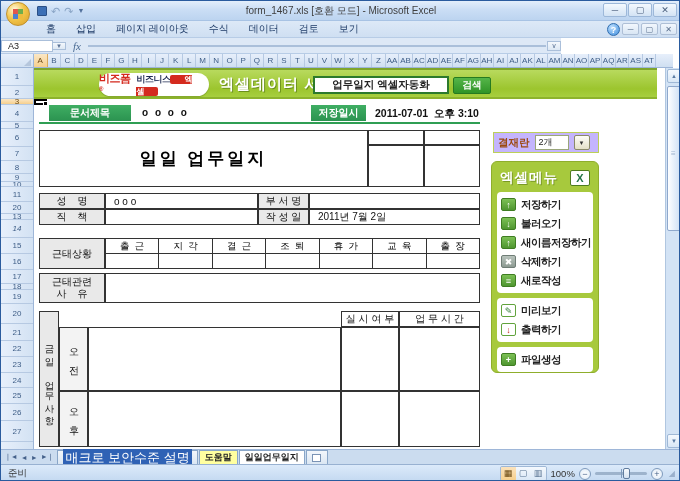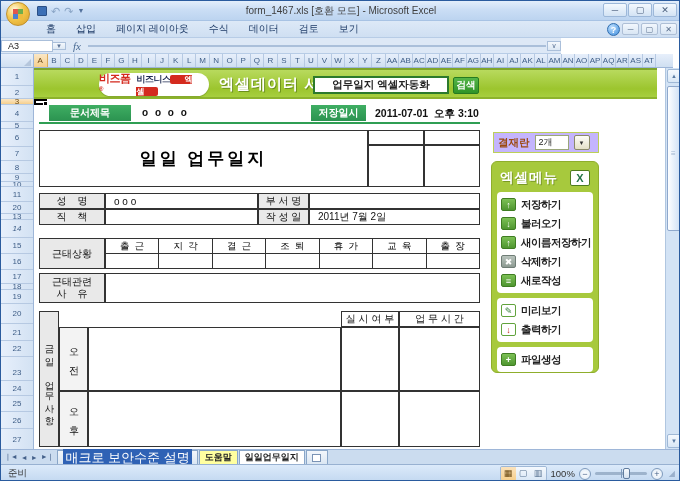--- a/index.html
+++ b/index.html
@@ -49,21 +49,21 @@
 .banner{position:absolute;left:0;top:0;width:623px;height:31px;background:linear-gradient(#b8da5e,#9cc52e 70%,#a7cf3f);border-top:2px solid #7fa52a;border-bottom:2px solid #8db32d}
 .pill{position:absolute;left:65px;top:3px;width:110px;height:23px;background:#fff;border-radius:12px;display:flex;align-items:center;justify-content:center;gap:4px;box-shadow:0 1px 1px rgba(80,110,20,.4)}
 .brand{color:#d42a1e;font-weight:bold;font-size:11px;letter-spacing:-.5px}
 .brand sup{font-size:6px}
 .brandsub{color:#1d2a52;font-weight:bold;font-size:9px;letter-spacing:-.5px}
 .brandsub em{font-style:normal;background:#d42a1e;color:#fff;border-radius:2px;padding:0 14px;font-size:8px}
 .ban-title{position:absolute;left:185px;top:5px;display:flex;align-items:center;gap:5px}
 .ban-title b{color:#fff;font-size:15px;letter-spacing:1px;text-shadow:1px 1px 0 rgba(90,125,20,.75)}
 .ban-ico{width:14px;height:13px;background:#eef4e0;border:1px solid #5d8420;border-radius:2px;color:#467a1c;font-size:8px;text-align:center;line-height:12px}
 .searchbox{position:absolute;left:279px;top:6px;width:136px;height:18px;background:#fff;border:2px solid #2c7a2c;display:flex;align-items:center;justify-content:center;font-weight:bold;font-size:10.5px;color:#222;white-space:pre}
-.searchbtn{position:absolute;left:419px;top:7px;width:26px;height:17px;background:linear-gradient(#55b549,#2f9427);border:1px solid #267a20;border-radius:2px;color:#fff;font-weight:bold;font-size:9.5px;display:flex;align-items:center;justify-content:center}
+.searchbtn{position:absolute;left:419px;top:7px;width:38px;height:17px;background:linear-gradient(#55b549,#2f9427);border:1px solid #267a20;border-radius:2px;color:#fff;font-weight:bold;font-size:9.5px;display:flex;align-items:center;justify-content:center}
 
 .selcell{position:absolute;left:0;top:31px;width:13px;height:6px;border:2px solid #000;background:#fff}
 .selcell:after{content:"";position:absolute;right:-3px;bottom:-3px;width:3px;height:3px;background:#000;border:1px solid #fff}
 
 .glabel{position:absolute;height:16px;background:linear-gradient(#3fae63,#2b9350);color:#fff;font-weight:bold;font-size:10px;display:flex;align-items:center;justify-content:center;white-space:pre}
 .dt-label{left:15px;top:37px;width:82px}
 .dt-value{position:absolute;left:108px;top:39px;font-weight:bold;font-size:10px;color:#111;letter-spacing:2px}
 .sv-label{left:277px;top:37px;width:55px}
 .sv-value{position:absolute;left:341px;top:39px;font-weight:bold;font-size:10.5px;color:#111;white-space:pre}
 .greenrule{position:absolute;left:5px;top:54px;width:441px;height:2px;background:#2f9e53}
@@ -245,21 +245,21 @@
       <div class="rowh" style="height: 6px;">13</div>
       <div class="rowh" style="height: 18px; font-style: italic;">14</div>
       <div class="rowh" style="height: 16px;">15</div>
       <div class="rowh" style="height: 16px;">16</div>
       <div class="rowh" style="height: 14px;">17</div>
       <div class="rowh" style="height: 6px;">18</div>
       <div class="rowh" style="height: 14px;">19</div>
       <div class="rowh" style="height: 20px;">20</div>
       <div class="rowh" style="height: 17px;">21</div>
       <div class="rowh" style="height: 16px;">22</div>
-      <div class="rowh" style="height: 16px; margin-top: 8px;">23</div>
+      <div class="rowh" style="height: 16px;">23</div>
       <div class="rowh" style="height: 15px;">24</div>
       <div class="rowh" style="height: 16px;">25</div>
       <div class="rowh" style="height: 17px;">26</div>
       <div class="rowh" style="height: 21px;">27</div>
     </div>
 
   <div class="sheet">
 
     <div class="banner">
       <div class="pill">

